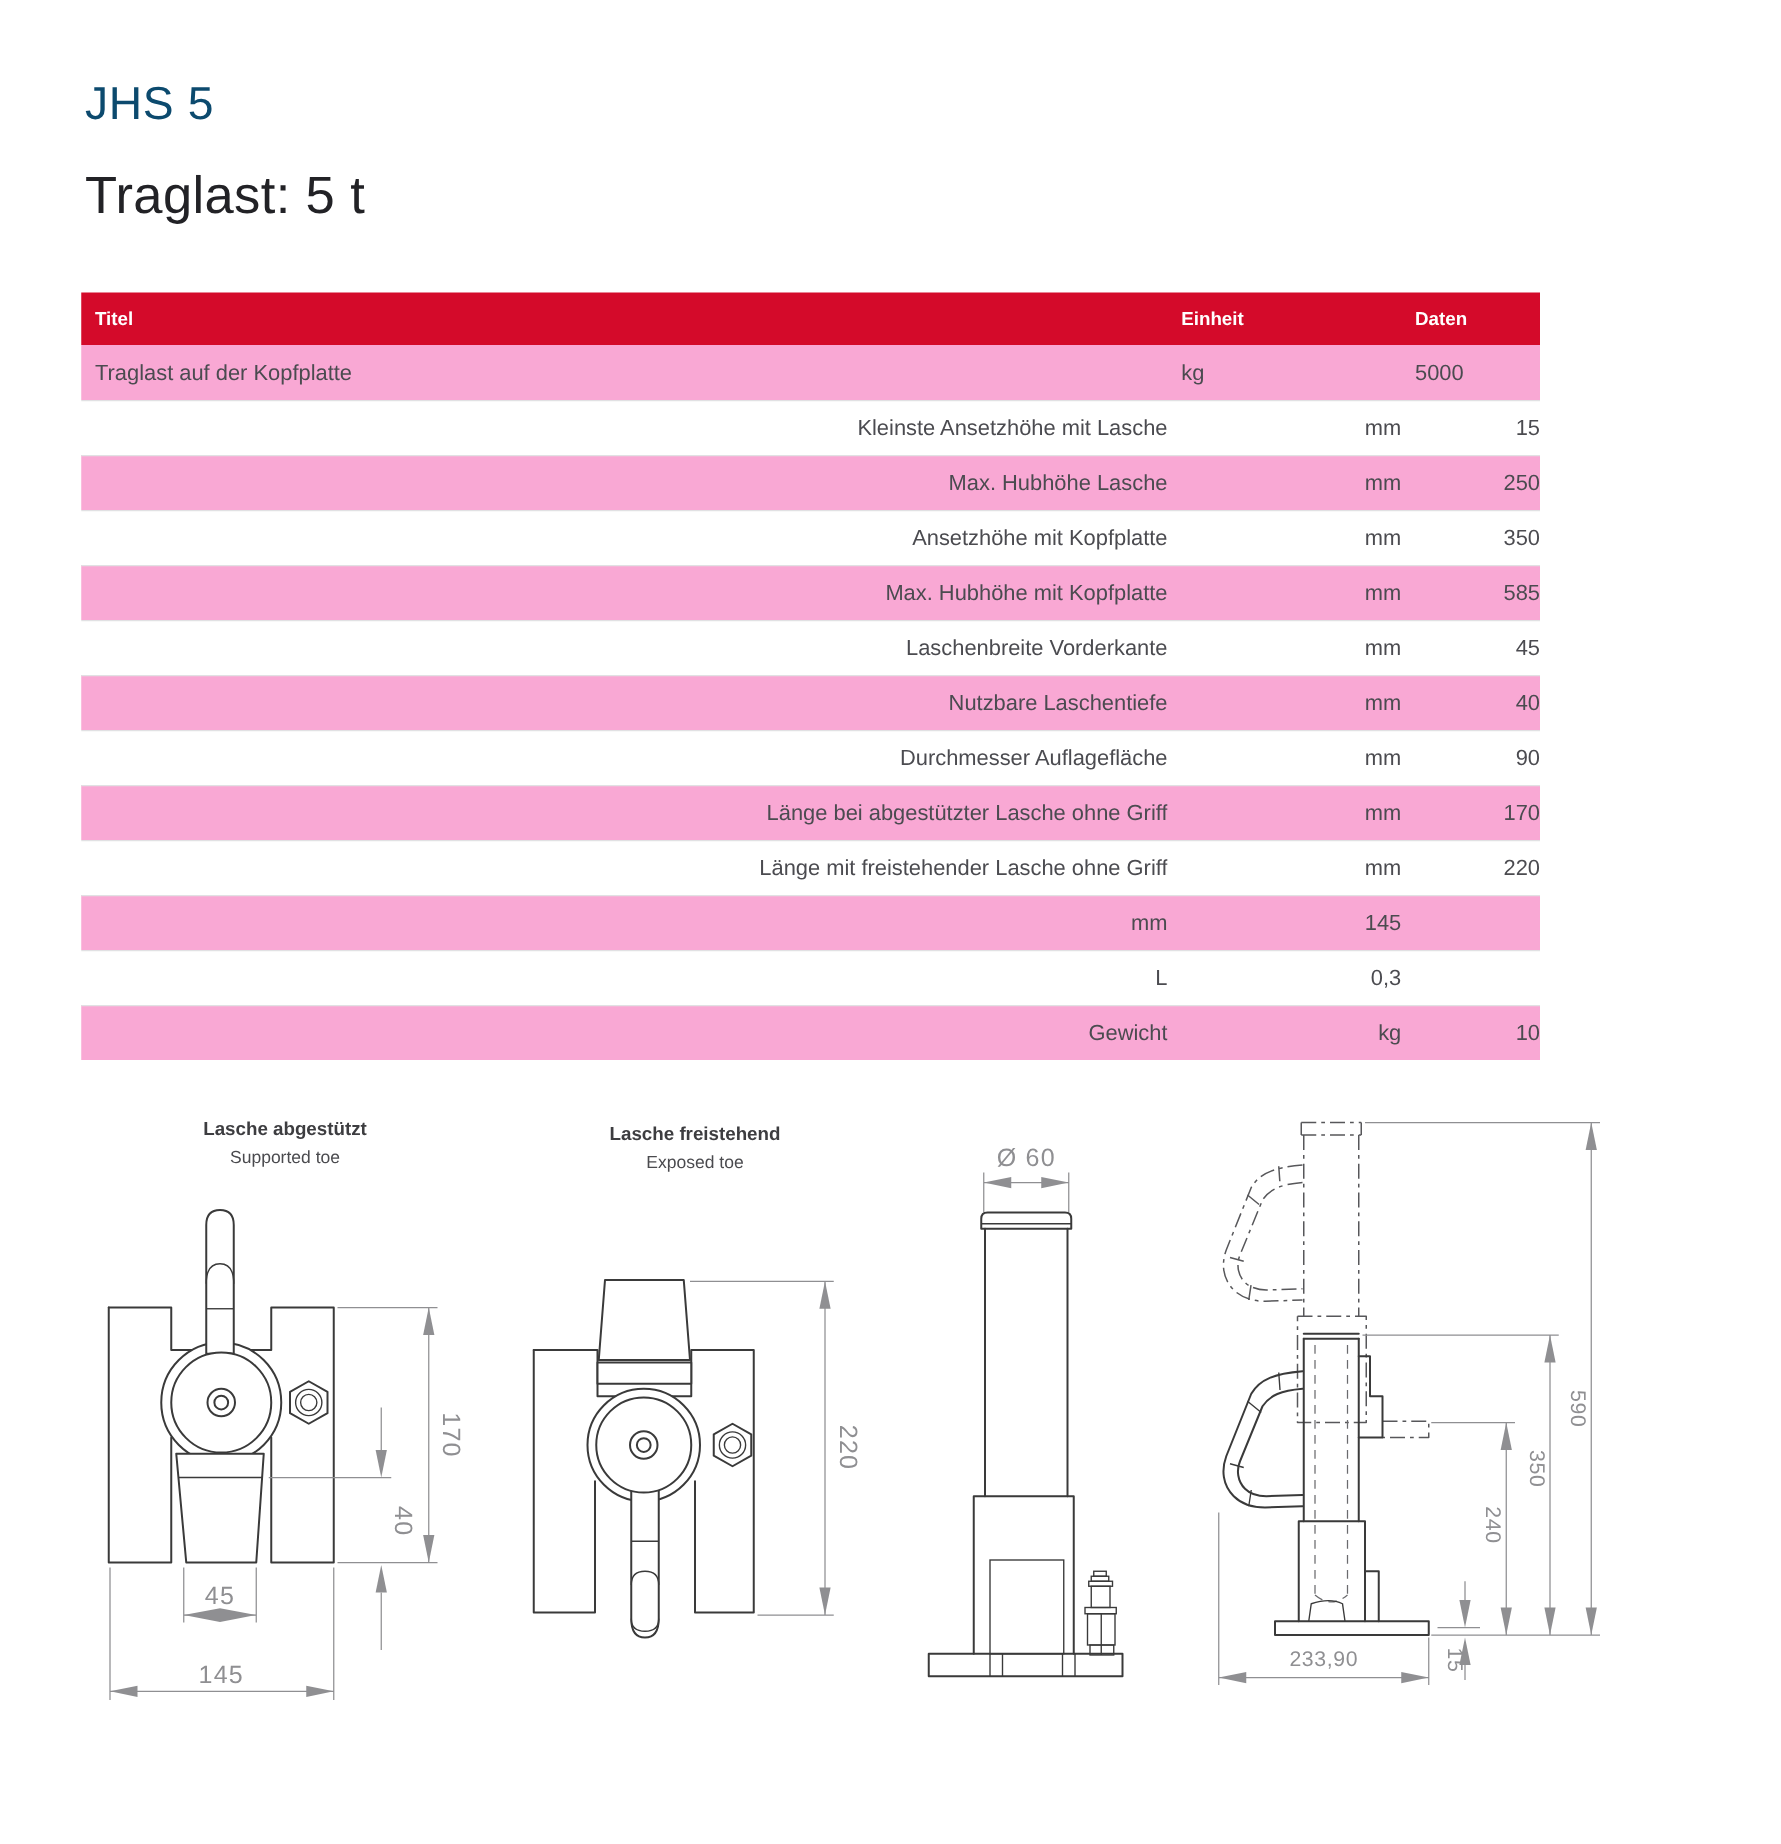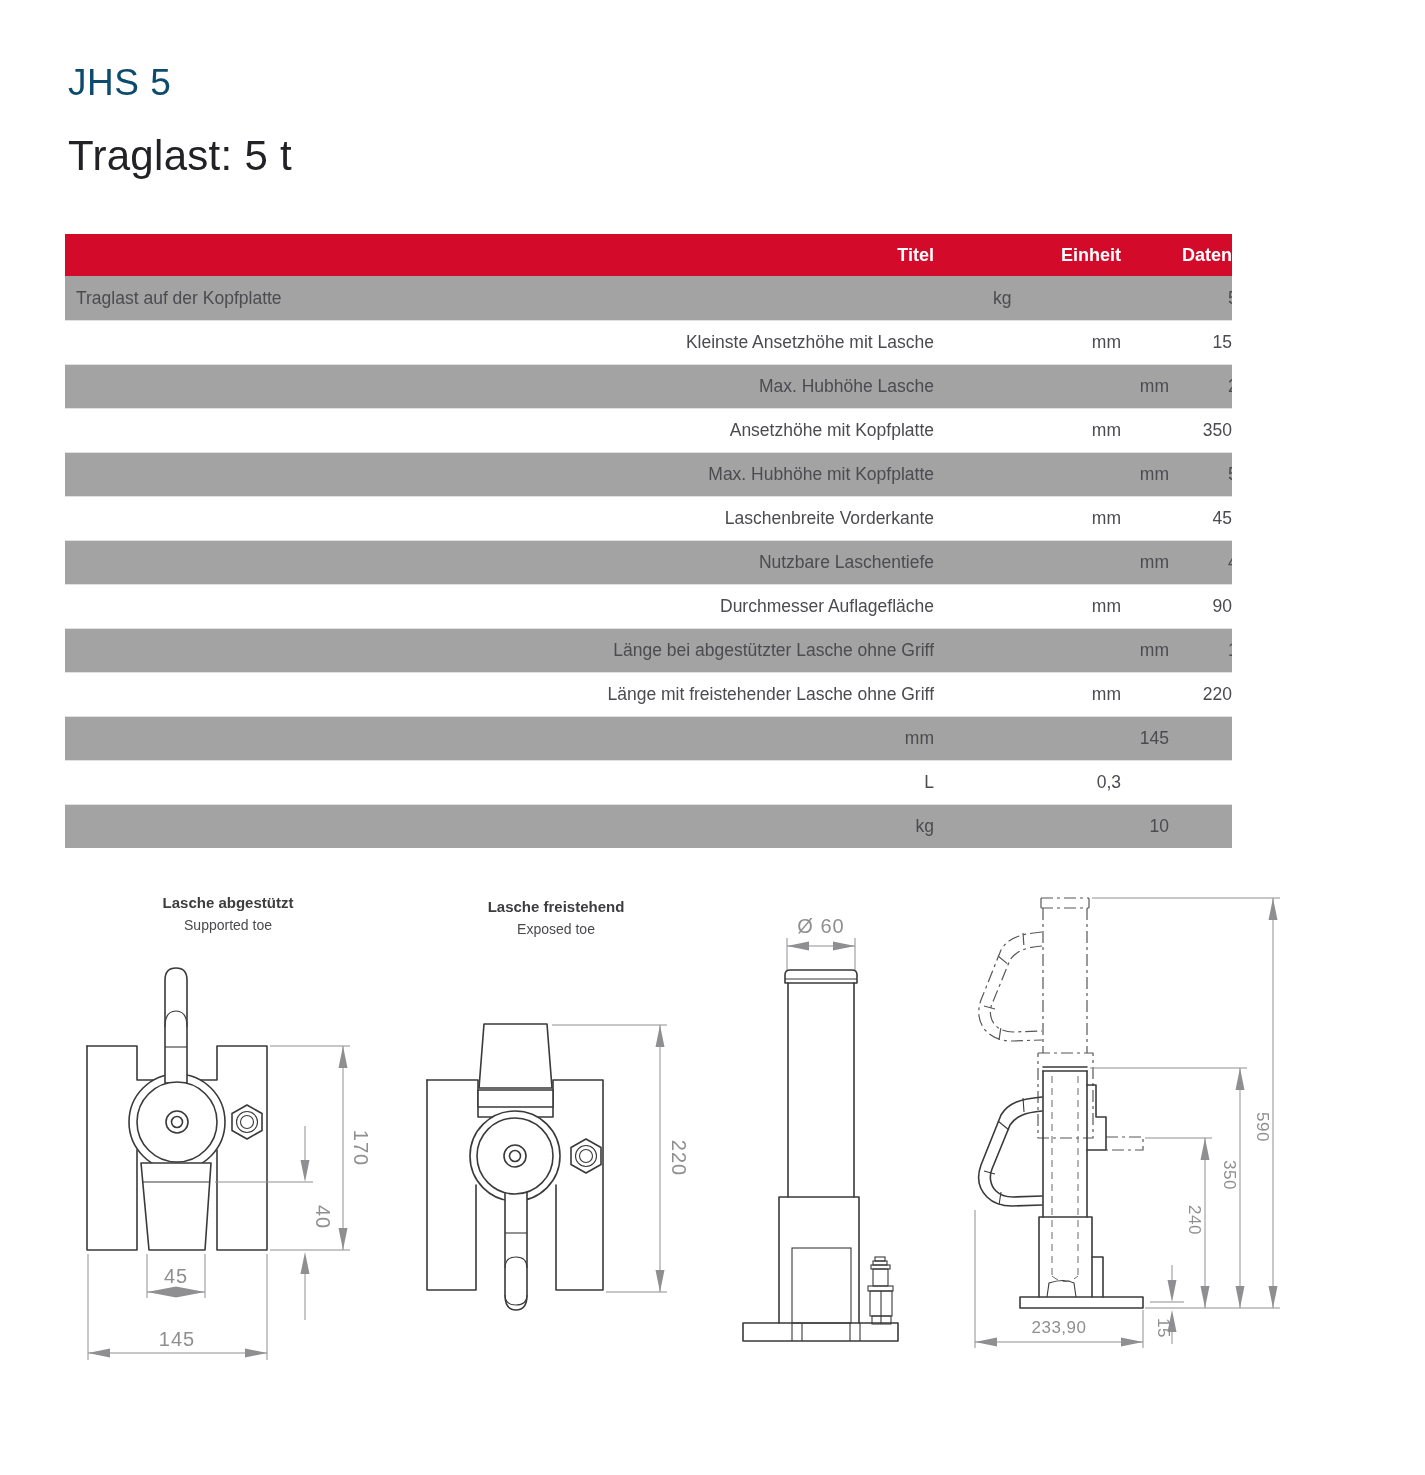--- a/index.html
+++ b/index.html
@@ -3,26 +3,26 @@
 <meta charset="utf-8">
 <style>
   html,body{margin:0;padding:0;background:#ffffff;}
   body{width:1425px;height:1475px;position:relative;font-family:"Liberation Sans",sans-serif;overflow:hidden;}
 
   .page-title{position:absolute;left:68px;top:64px;font-size:37px;line-height:1;color:#0c4a6e;letter-spacing:.5px;}
   .page-subtitle{position:absolute;left:68px;top:133px;font-size:42px;line-height:1.1;color:#222226;letter-spacing:.3px;}
 
   .spec-table{position:absolute;left:65px;top:234px;width:1167px;}
   .thead{display:grid;grid-template-columns:869px 187px 1fr;background:#d40a2a;color:#fff;
-         font-weight:bold;font-size:18px;height:42px;align-items:center;text-align:right;}
+         font-weight:bold;font-size:15px;height:42px;align-items:center;}
   .thead > div{padding-left:11px;}
   .trow{display:grid;grid-template-columns:869px 187px 1fr;height:44px;align-items:center;
         font-size:17.5px;color:#4b4b50;box-sizing:border-box;}
   .trow > div{padding-left:11px;white-space:nowrap;overflow:hidden;}
-  .trow.odd{background:#a3a3a3;gap:48px;}
+  .trow.odd{background:#f9a8d4;}
   .trow.even{background:#ffffff;}
   .trow + .trow{border-top:1px solid #e1e1e3;text-align:right;}
 
   svg{position:absolute;}
   .obj{stroke:#3a3a3a;stroke-width:1.6;fill:none;stroke-linejoin:round;stroke-linecap:round;}
   .objw{stroke:#3a3a3a;stroke-width:1.6;fill:#ffffff;stroke-linejoin:round;}
   .thin{stroke:#3a3a3a;stroke-width:1.1;fill:none;}
   .phantom{stroke:#57575a;stroke-width:1.2;fill:none;stroke-dasharray:12 4 3 4;stroke-linejoin:round;}
   .hidden-line{stroke:#6b6b6e;stroke-width:1;fill:none;stroke-dasharray:7 5;}
   .dim{stroke:#8f8f92;stroke-width:1;fill:none;}
@@ -96,20 +96,21 @@
     </div>
   <div class="trow odd">
       <div>mm</div>
       <div>145</div>
     </div>
   <div class="trow even">
       <div>L</div>
       <div>0,3</div>
     </div>
   <div class="trow odd">
+      <div>Gewicht</div>
       <div>kg</div>
       <div>10</div>
     </div>
 </div>
 
 <svg style="left:60px;top:880px" width="330" height="540" viewBox="0 0 330 540">
   <text class="cap1" x="168" y="28" text-anchor="middle">Lasche abgestützt</text>
   <text class="cap2" x="168" y="50" text-anchor="middle">Supported toe</text>
   <g>
     <path class="obj" d="M27,166 H77 V200 H157 V166 H207 V370 H157 V270"></path>

